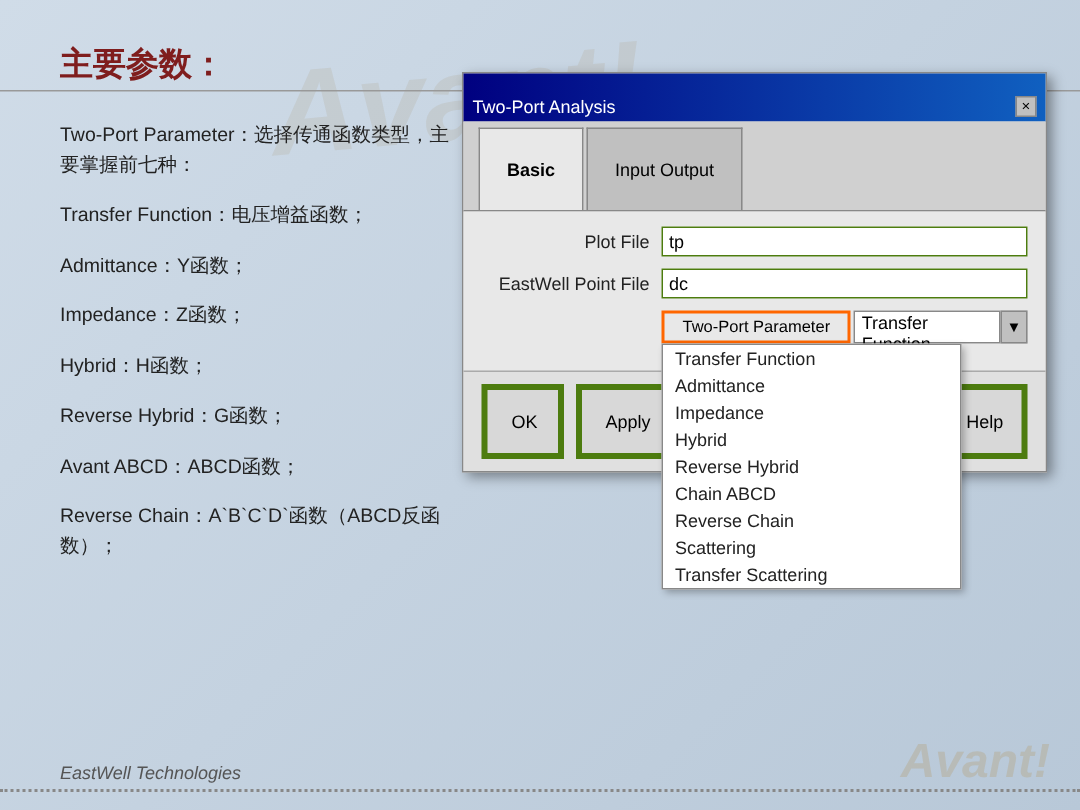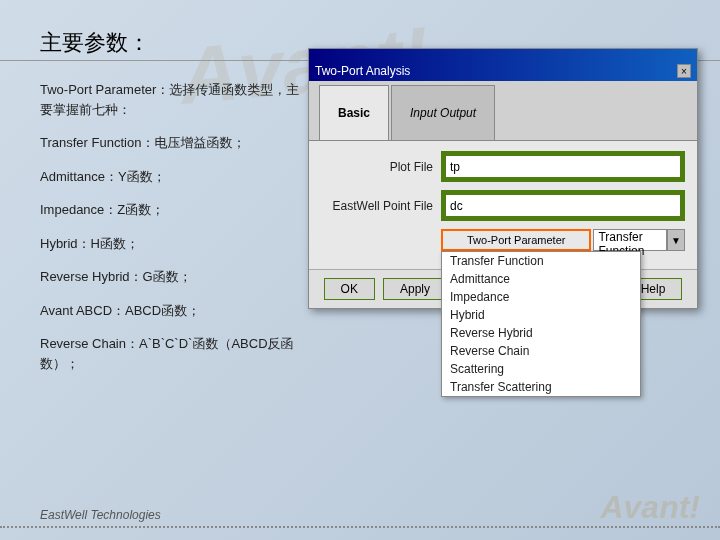--- a/index.html
+++ b/index.html
@@ -35,22 +35,22 @@
       z-index: 0;
       white-space: nowrap;
     }
 
     
     .main-title {
       position: absolute;
       top: 28px;
       left: 40px;
       font-size: 22px;
-      font-weight: normal;
-      color: #000000;
+      font-weight: bold;
+      color: #7f1d1d;
       z-index: 2;
     }
 
     
     .left-content {
       position: absolute;
       top: 80px;
       left: 40px;
       width: 260px;
       z-index: 2;
@@ -131,21 +131,20 @@
       margin-right: 2px;
     }
 
     .dialog-tab.active {
       background: #e8e8e8;
       font-weight: bold;
     }
 
     .dialog-tab.inactive {
       background: #c0c0c0;
-      font-style: italic;
     }
 
     
     .dialog-body {
       padding: 10px 12px;
       background: #e8e8e8;
     }
 
     .form-row {
       display: flex;
@@ -156,39 +155,39 @@
     .form-label {
       width: 120px;
       font-size: 12px;
       text-align: right;
       padding-right: 8px;
       color: #222;
     }
 
     .form-input {
       flex: 1;
-      height: 31px;
-      border: 5px solid #4d7c0f;
+      height: 20px;
+      border: 1px solid #4d7c0f;
       background: white;
       font-size: 12px;
       padding: 0 4px;
     }
 
     
     .dropdown-row {
       display: flex;
       align-items: center;
       margin-bottom: 8px;
       position: relative;
     }
 
     .dropdown-btn {
       background: #e8e8e8;
       border: 2px solid #ff6600;
-      padding: 2px 24px;
+      padding: 2px 12px;
       font-size: 11px;
       cursor: pointer;
       height: 22px;
       white-space: nowrap;
     }
 
     .dropdown-value {
       flex: 1;
       background: white;
       border: 1px solid #888;
@@ -234,22 +233,22 @@
       display: flex;
       justify-content: center;
       gap: 8px;
       padding: 8px 12px;
       border-top: 1px solid #aaa;
       background: #e0e0e0;
     }
 
     .dialog-btn {
       background: #d8d8d8;
-      border: 1px solid #4d7c0f;
-      padding: 3px 16px;
+      border: 4px solid #4d7c0f;
+      padding: 14px 16px;
       font-size: 12px;
       cursor: pointer;
       min-width: 50px;
     }
 
     
     .dotted-bottom {
       position: absolute;
       bottom: 12px;
       left: 0;
@@ -347,20 +346,21 @@
       <button class="dropdown-btn">Two-Port Parameter</button>
       <div class="dropdown-value">Transfer Function</div>
       <div class="dropdown-arrow">▼</div>
 
       <div class="dropdown-menu">
         <div class="dropdown-menu-item">Transfer Function</div>
         <div class="dropdown-menu-item">Admittance</div>
         <div class="dropdown-menu-item">Impedance</div>
         <div class="dropdown-menu-item">Hybrid</div>
         <div class="dropdown-menu-item">Reverse Hybrid</div>
+        <div class="dropdown-menu-item">Chain ABCD</div>
         <div class="dropdown-menu-item">Reverse Chain</div>
         <div class="dropdown-menu-item">Scattering</div>
         <div class="dropdown-menu-item">Transfer Scattering</div>
       </div>
     </div>
   </div>
 
   <div class="dialog-footer">
     <button class="dialog-btn">OK</button>
     <button class="dialog-btn">Apply</button>

